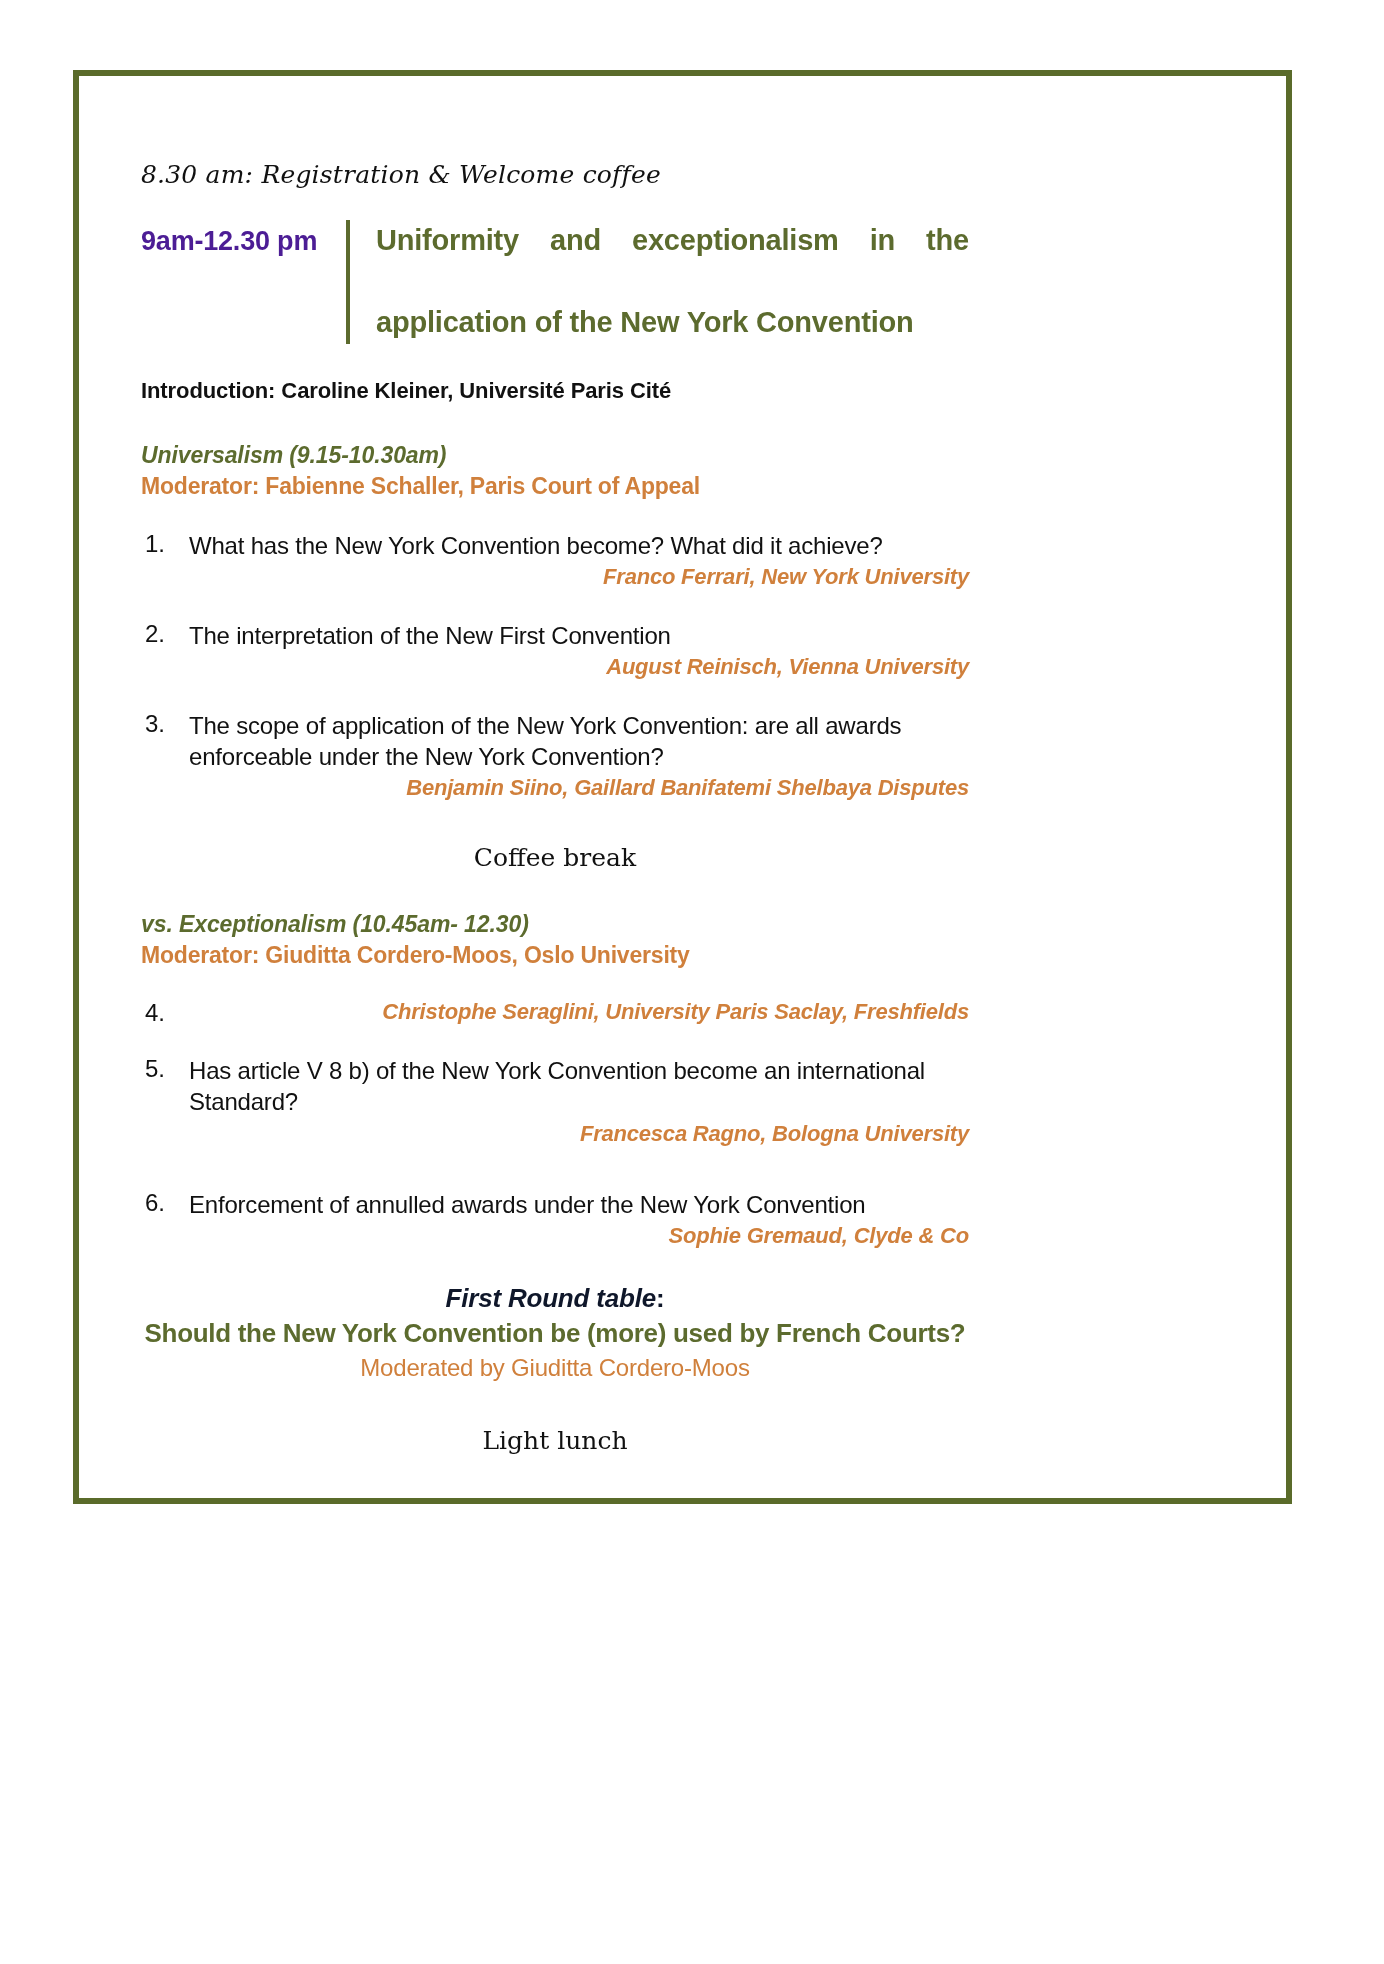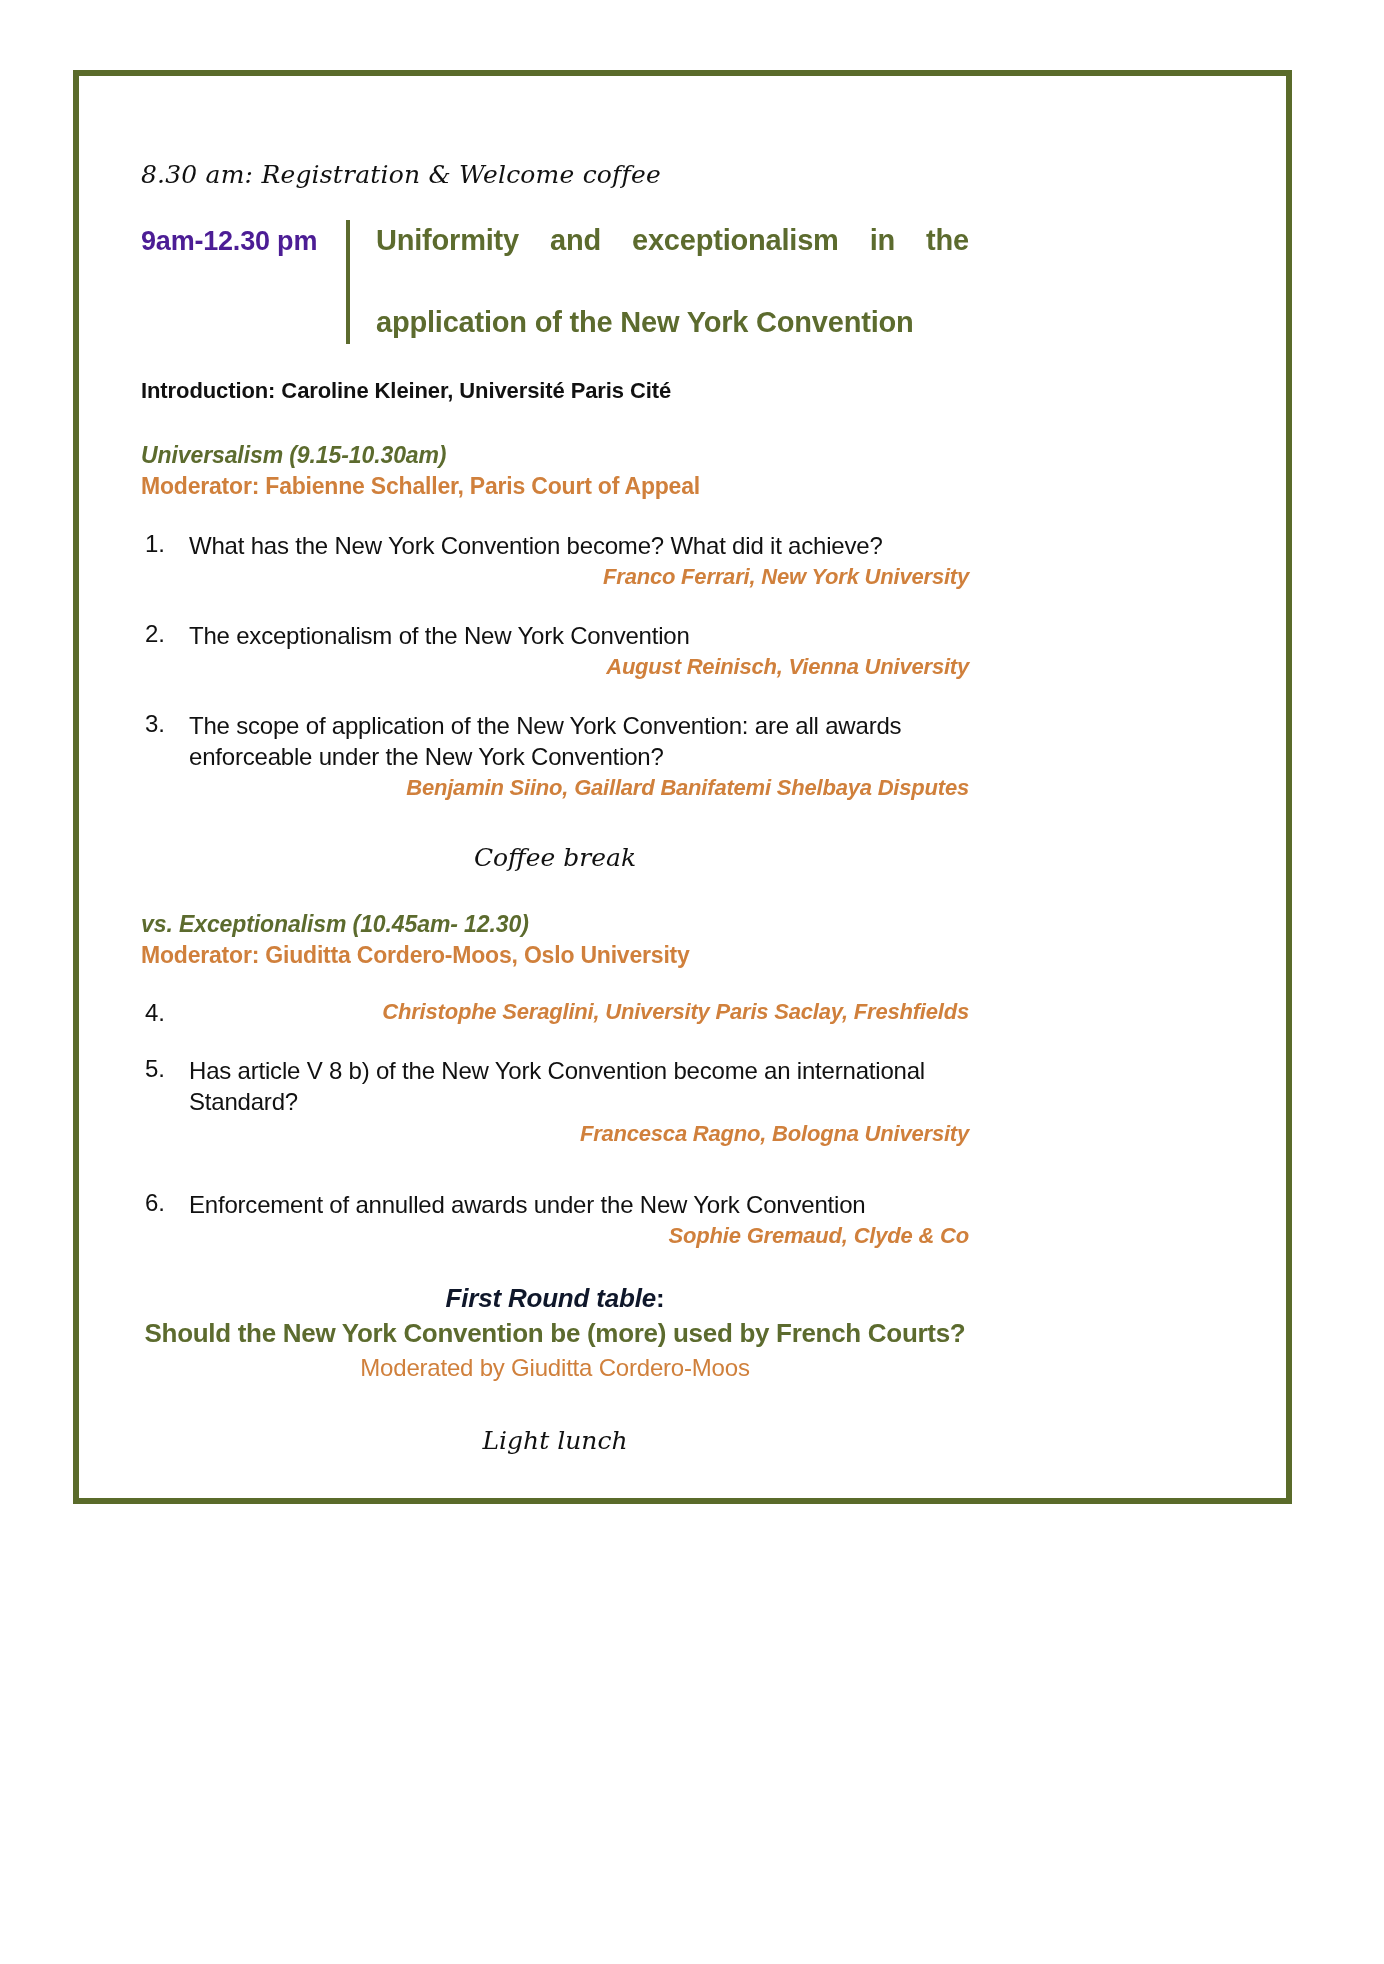--- a/index.html
+++ b/index.html
@@ -44,21 +44,20 @@
   .script-line {
     font-family: "DejaVu Serif", "Liberation Serif", serif;
     font-style: italic;
     font-size: 25px;
     color: #111111;
     letter-spacing: 0.2px;
     line-height: 1.2;
   }
   .script-center {
     font-family: "DejaVu Serif", "Liberation Serif", serif;
-    font-style: italic;
     font-size: 25px;
     color: #111111;
     text-align: center;
     line-height: 1.2;
   }
 
   
   .session-row {
     display: flex;
     align-items: flex-start;
@@ -223,21 +222,21 @@
     <div class="block-moderator">Moderator: Fabienne Schaller, Paris Court of Appeal</div>
 
     <ol class="agenda">
       <li class="agenda-item">
         <span class="agenda-num">1.</span>
         <div class="agenda-text">What has the New York Convention become? What did it achieve?</div>
         <div class="agenda-speaker">Franco Ferrari, New York University</div>
       </li>
       <li class="agenda-item">
         <span class="agenda-num">2.</span>
-        <div class="agenda-text">The exceptionalism of the New York Convention</div>
+        <div class="agenda-text">The interpretation of the New First Convention</div>
         <div class="agenda-speaker">August Reinisch, Vienna University</div>
       </li>
       <li class="agenda-item">
         <span class="agenda-num">3.</span>
         <div class="agenda-text">The scope of application of the New York Convention: are all awards enforceable under the New York Convention?</div>
         <div class="agenda-speaker">Benjamin Siino, Gaillard Banifatemi Shelbaya Disputes</div>
       </li>
     </ol>
 
     <div class="script-center break-line">Coffee break</div>

